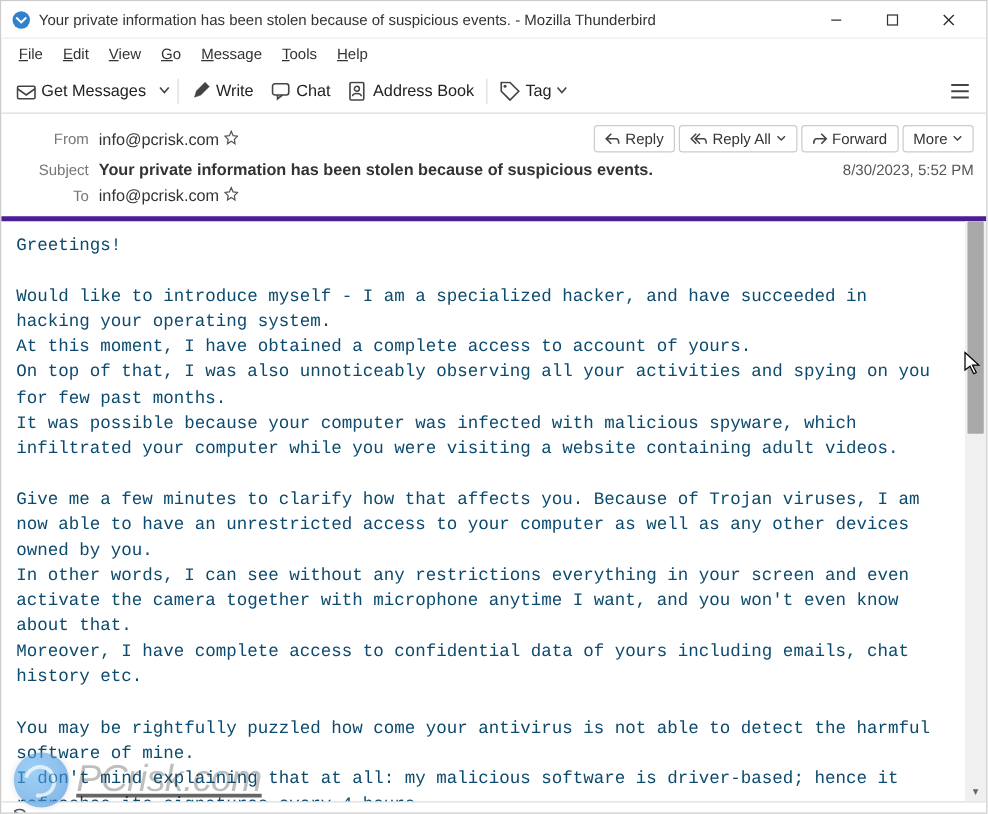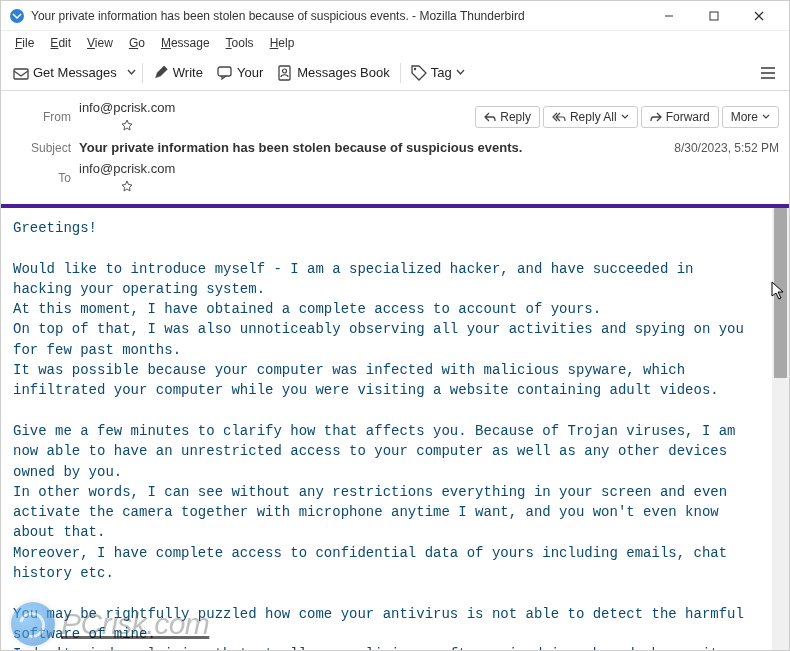--- a/index.html
+++ b/index.html
@@ -105,21 +105,20 @@
   text-align: right;
   color: #777;
   margin-right: 8px;
   font-size: 12px;
 }
 .header-value {
   color: #333;
   display: flex;
   align-items: center;
   gap: 4px;
-  flex-direction: column;
 }
 .header-value.bold {
   font-weight: bold;
 }
 .reply-bar {
   display: flex;
   gap: 3px;
   margin-left: auto;
 }
 .reply-btn {
@@ -289,31 +288,31 @@
     </span>
     <span>Write</span>
   </div>
   <div class="tb-btn">
     <span class="tb-icon">
       <svg viewBox="0 0 16 16">
           <rect x="1" y="2" width="13" height="9" rx="2" stroke="#444" fill="none" stroke-width="1.3"></rect>
           <path d="M5 11 L5 14 L9 11" stroke="#444" fill="none" stroke-width="1.3"></path>
         </svg>
     </span>
-    <span>Your</span>
+    <span>Chat</span>
   </div>
   <div class="tb-btn">
     <span class="tb-icon">
       <svg viewBox="0 0 16 16">
           <rect x="2" y="1" width="11" height="14" rx="1" stroke="#444" fill="none" stroke-width="1.3"></rect>
           <circle cx="7.5" cy="6" r="2" stroke="#444" fill="none" stroke-width="1.2"></circle>
           <path d="M4 12 C4 9 11 9 11 12" stroke="#444" fill="none" stroke-width="1.2"></path>
         </svg>
     </span>
-    <span>Messages Book</span>
+    <span>Address Book</span>
   </div>
   <div class="tb-sep"></div>
   <div class="tb-btn">
     <span class="tb-icon">
       <svg viewBox="0 0 16 16">
           <path d="M1 1 L8 1 L15 8 L8 15 L1 8 Z" stroke="#444" fill="none" stroke-width="1.3"></path>
           <circle cx="4" cy="4" r="1.2" fill="#444"></circle>
         </svg>
     </span>
     <span>Tag</span>

